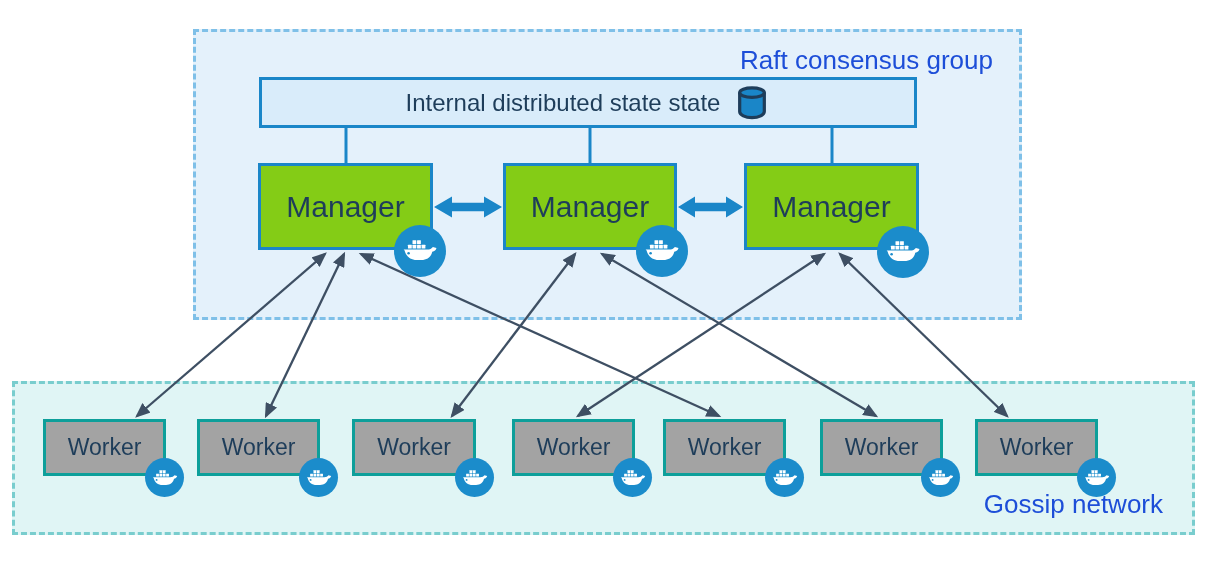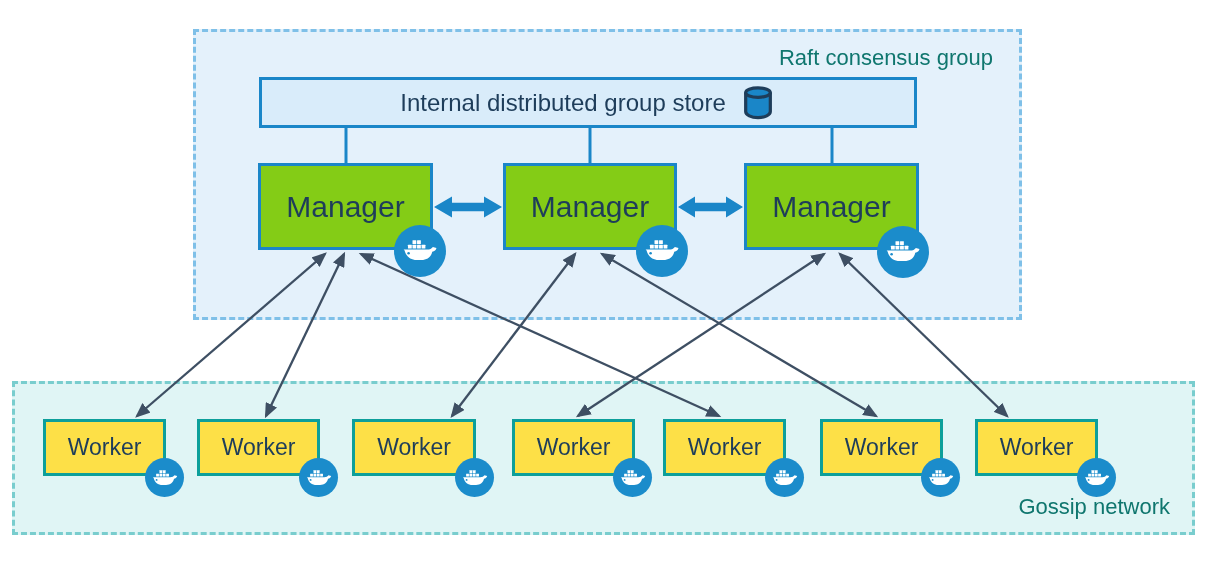--- a/index.html
+++ b/index.html
@@ -10,37 +10,37 @@
     color:#1e3d5a;
   }
   .abs{position:absolute;box-sizing:border-box;}
 
   
   .group-box{border:3px dashed;z-index:0;}
   .raft-box{left:193px;top:29px;width:829px;height:291px;
     background:#e4f1fb;border-color:#7fc0e8;}
   .gossip-box{left:12px;top:381px;width:1183px;height:154px;
     background:#e0f5f5;border-color:#79cdce;}
-  .group-label{position:absolute;font-size:22px;color:#0f766e;white-space:nowrap;}
+  .group-label{position:absolute;font-size:26px;color:#1d4ed8;white-space:nowrap;}
   .raft-label{right:26px;top:13px;}
-  .gossip-label{right:22px;bottom:12px;}
+  .gossip-label{right:29px;bottom:12px;}
 
   
   svg.overlay{position:absolute;left:0;top:0;z-index:1;}
 
   
   .node{display:flex;align-items:center;justify-content:center;
     z-index:2;color:#1e3d5a;white-space:nowrap;}
   .store-box{left:259px;top:77px;width:658px;height:51px;
     background:#d9ecfa;border:3px solid #1a86c8;font-size:24px;gap:14px;}
   .manager-box{background:#84cc16;border:3px solid #1a86c8;font-size:30px;}
   .m1{left:258px;top:163px;width:175px;height:87px;}
   .m2{left:503px;top:163px;width:174px;height:87px;}
   .m3{left:744px;top:163px;width:175px;height:87px;}
-  .worker-box{top:419px;height:57px;background:#fde047;
+  .worker-box{top:419px;height:57px;background:#a3a3a3;
     border:3px solid #0d9f9a;font-size:23px;}
   .w1{left:43px;width:123px;} .w2{left:197px;width:123px;}
   .w3{left:352px;width:124px;} .w4{left:512px;width:123px;}
   .w5{left:663px;width:123px;} .w6{left:820px;width:123px;}
   .w7{left:975px;width:123px;}
 
   
   .badge{border-radius:50%;background:#1b8ccb;z-index:3;
     display:flex;align-items:center;justify-content:center;}
   .badge-lg{width:52px;height:52px;}
@@ -84,21 +84,21 @@
     <line x1="344" y1="254" x2="266" y2="416" marker-start="url(#ah)" marker-end="url(#ah)"></line>
     <line x1="361" y1="254" x2="719" y2="416" marker-start="url(#ah)" marker-end="url(#ah)"></line>
     <line x1="575" y1="254" x2="452" y2="416" marker-start="url(#ah)" marker-end="url(#ah)"></line>
     <line x1="602" y1="254" x2="876" y2="416" marker-start="url(#ah)" marker-end="url(#ah)"></line>
     <line x1="824" y1="254" x2="578" y2="416" marker-start="url(#ah)" marker-end="url(#ah)"></line>
     <line x1="840" y1="254" x2="1007" y2="416" marker-start="url(#ah)" marker-end="url(#ah)"></line>
   </g>
 </svg>
 
 <div class="abs node store-box">
-  <span>Internal distributed group store</span>
+  <span>Internal distributed state state</span>
   <span class="db-icon">
     <svg width="36" height="37" viewBox="0 0 38 39">
       <path d="M6,9 V29 c0,3.6 5.8,6.5 13,6.5 s13,-2.9 13,-6.5 V9" fill="#1a86c8" stroke="#1e3d5a" stroke-width="3.4" stroke-linejoin="round"></path>
       <ellipse cx="19" cy="9" rx="13" ry="5" fill="#1a86c8" stroke="#1e3d5a" stroke-width="3.4"></ellipse>
     </svg>
   </span>
 </div>
 
 <div class="abs node manager-box m1">
   <span>Manager</span>

